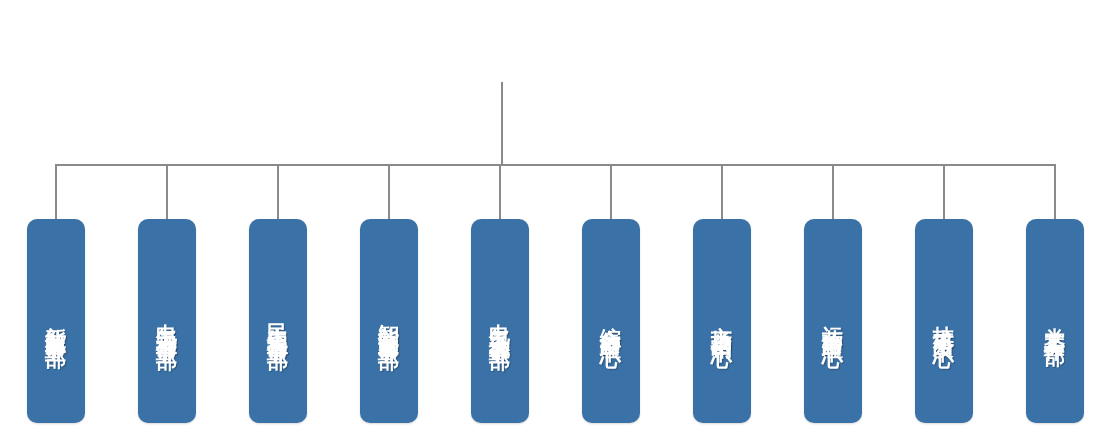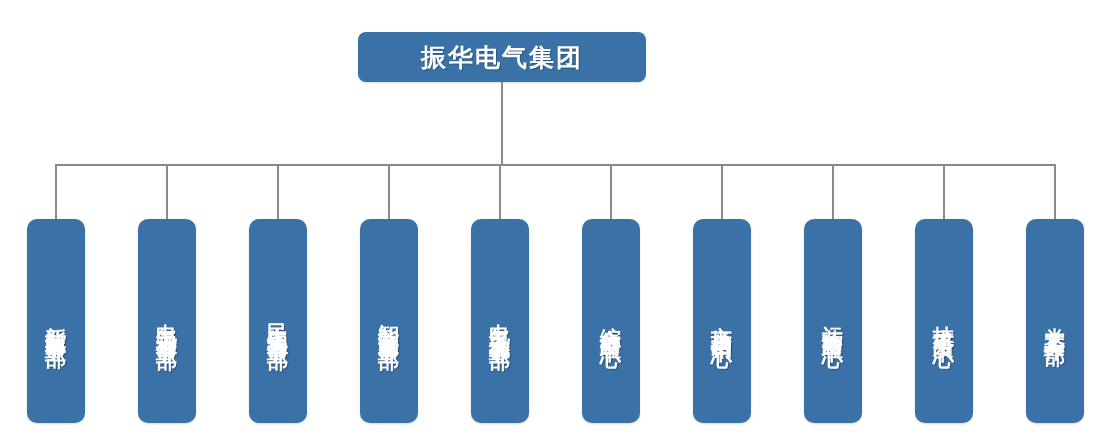--- a/index.html
+++ b/index.html
@@ -79,23 +79,20 @@
     letter-spacing: 4px;
     line-height: 1;
     text-shadow: 1px 1px 1px rgba(0,0,0,0.25);
     white-space: nowrap;
   }
 </style>
 </head>
 <body>
 
 <div class="canvas">
-  <div class="root-node">
-    <span>振华电气集团</span>
-  </div>
 
   <div class="connector stem"></div>
   <div class="connector bus" id="bus" style="left: 55px; width: 1001px;"></div>
 
   <div id="children-host">
       <div class="connector drop" style="left: 55px;"></div>
       <div class="child-node" style="left: 27px;">
         <span class="vtext">新能源事业部</span>
       </div>
       <div class="connector drop" style="left: 166px;"></div>

